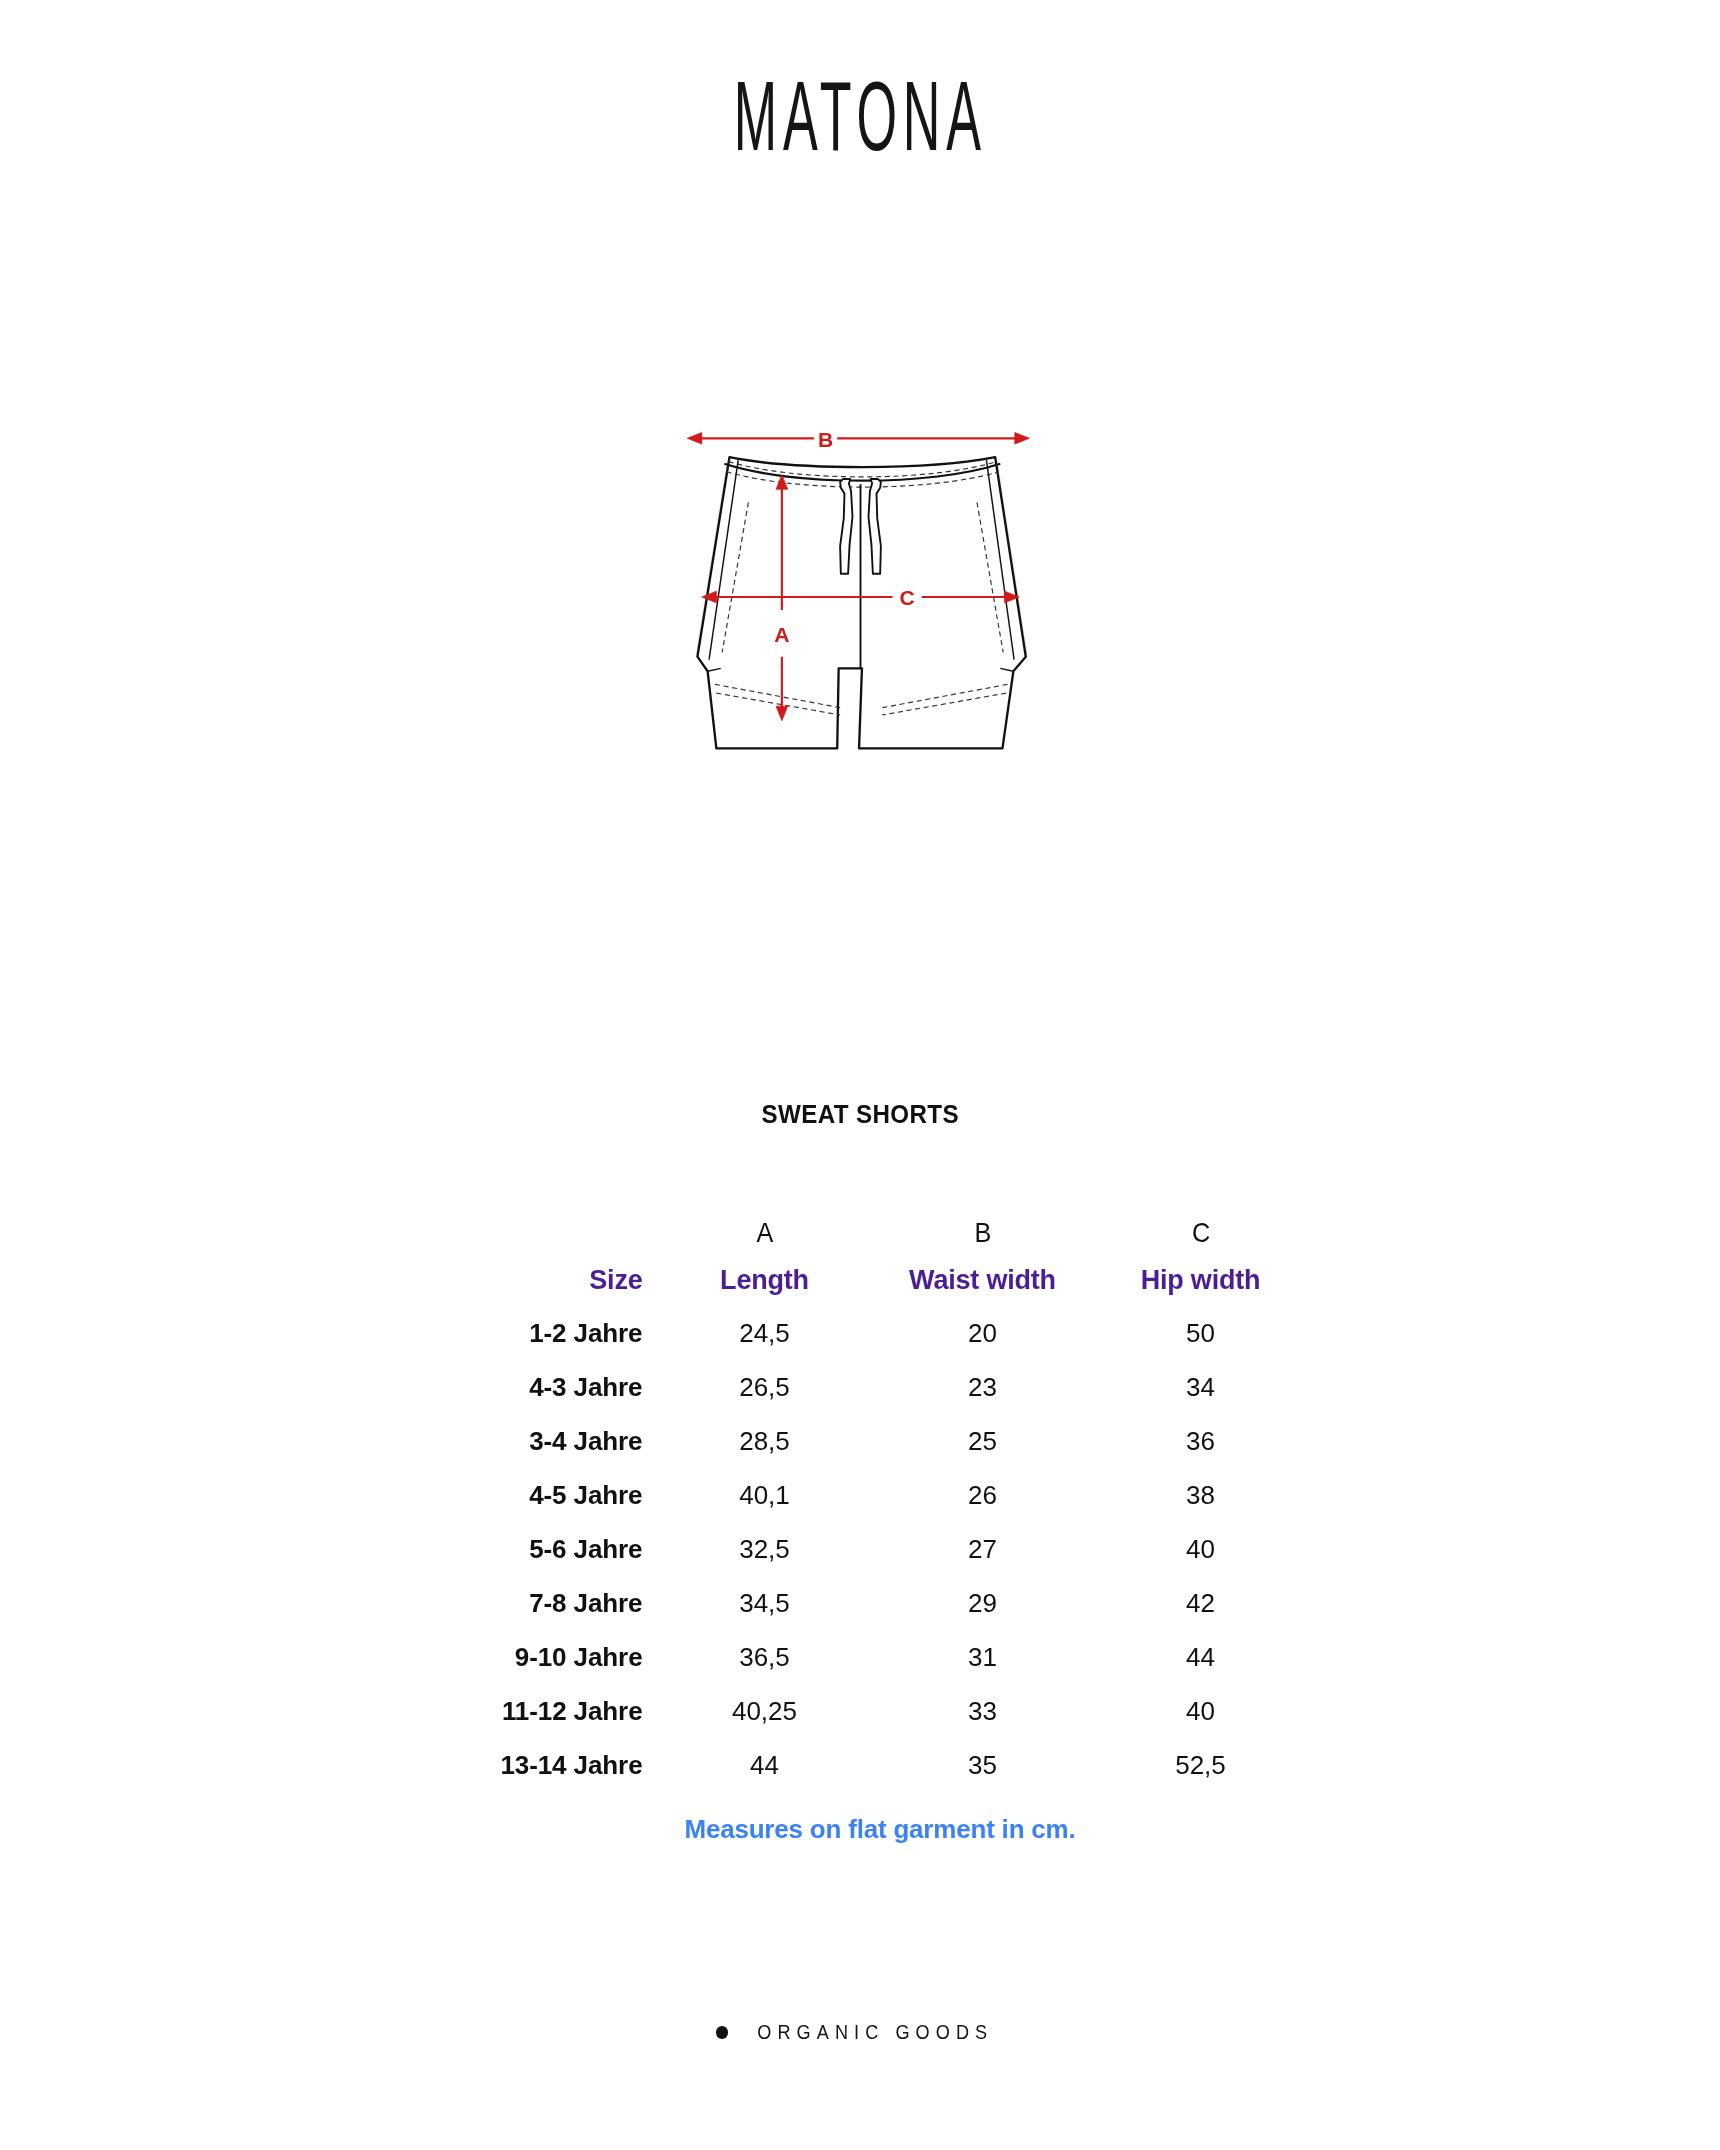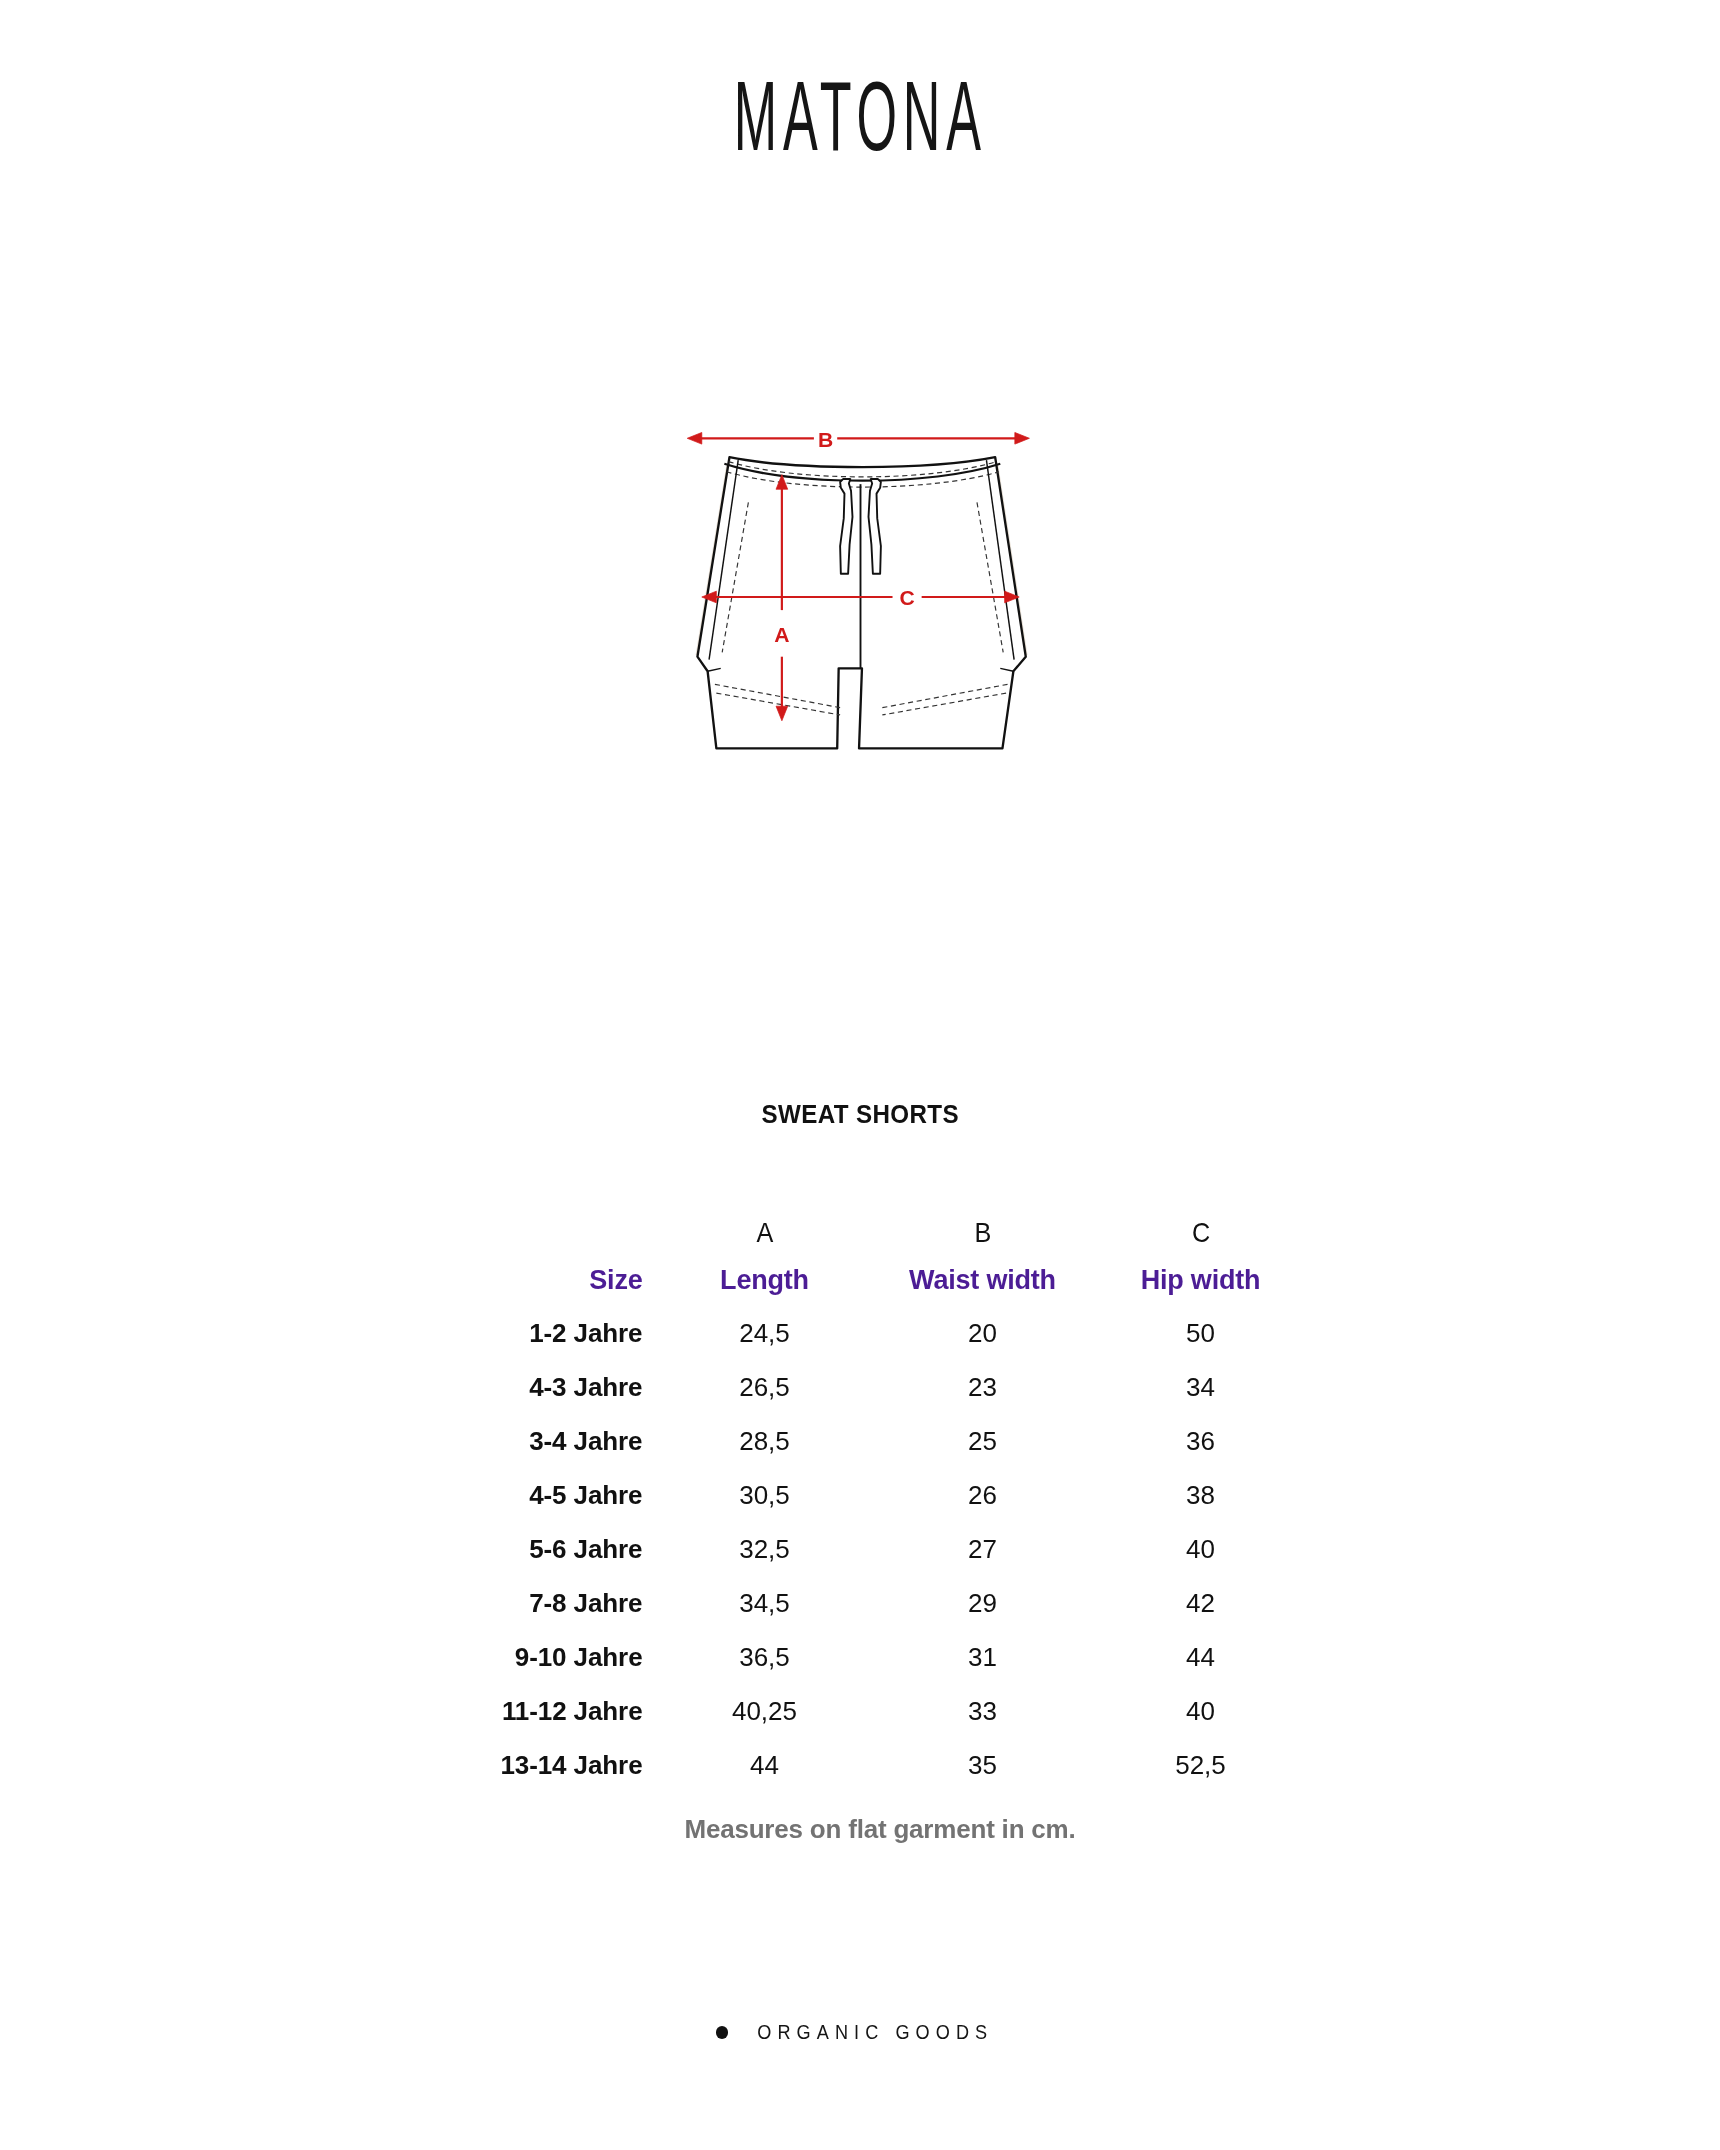--- a/index.html
+++ b/index.html
@@ -115,21 +115,21 @@
     font-weight: 700;
     text-align: right;
     padding-right: 13px;
     letter-spacing: -0.1px;
   }
 
   .note {
     margin-top: 22px;
     font-size: 26px;
     font-weight: 700;
-    color: #737373;
+    color: #3b82f6;
     letter-spacing: -0.2px;
     padding-left: 40px;
   }
 
   
   .footer {
     position: absolute;
     top: 2021px;
     left: 0;
     width: 100%;
@@ -292,21 +292,21 @@
         <td>34</td>
       </tr>
       <tr class="data-row">
         <td class="size-cell">3-4 Jahre</td>
         <td>28,5</td>
         <td>25</td>
         <td>36</td>
       </tr>
       <tr class="data-row">
         <td class="size-cell">4-5 Jahre</td>
-        <td>30,5</td>
+        <td>40,1</td>
         <td>26</td>
         <td>38</td>
       </tr>
       <tr class="data-row">
         <td class="size-cell">5-6 Jahre</td>
         <td>32,5</td>
         <td>27</td>
         <td>40</td>
       </tr>
       <tr class="data-row">

